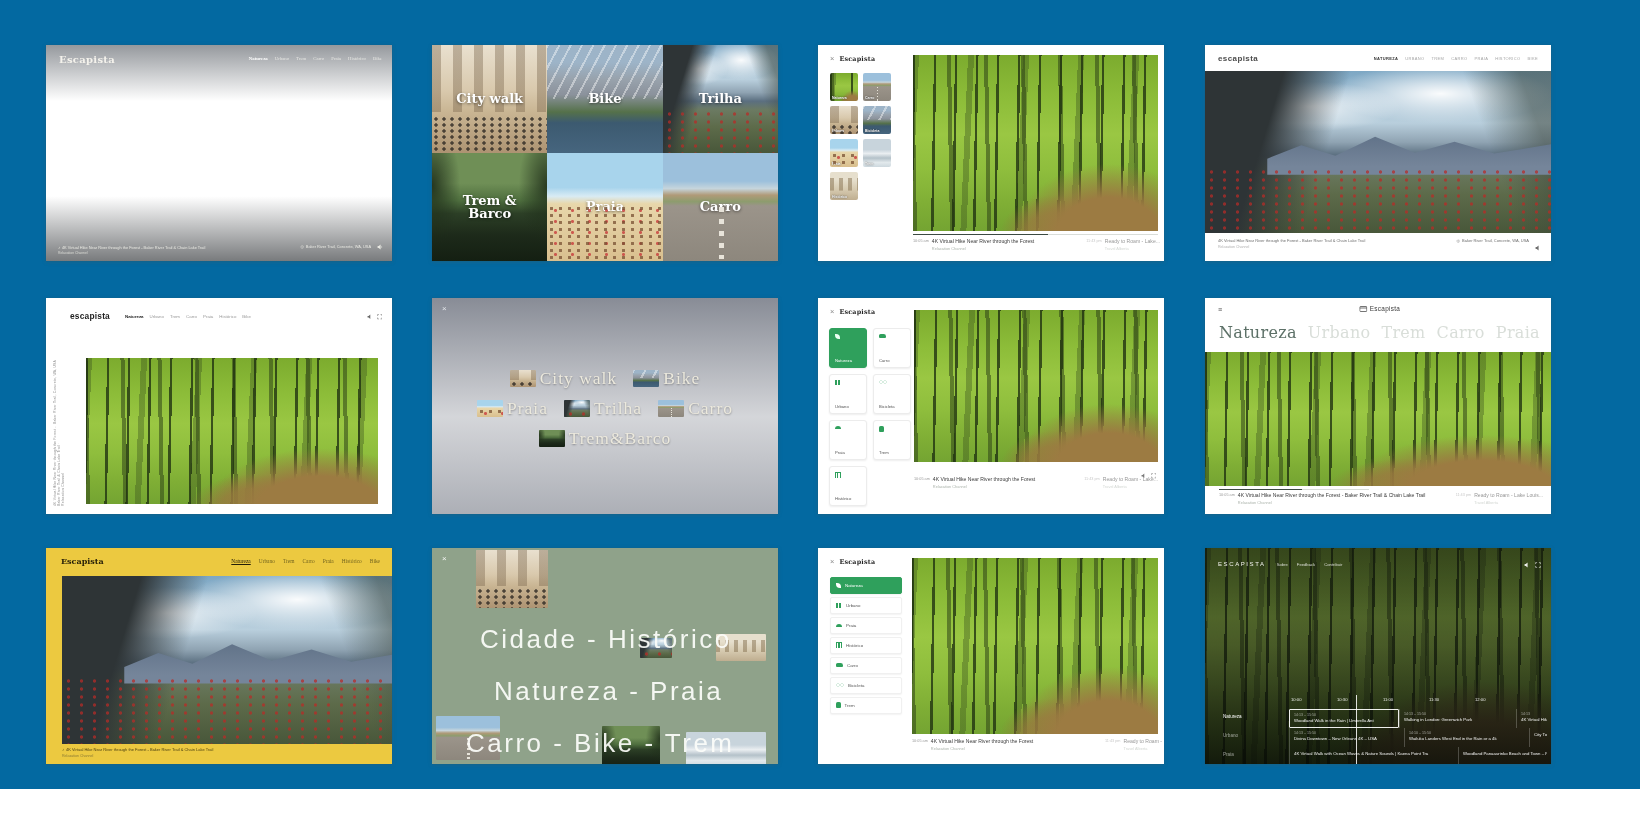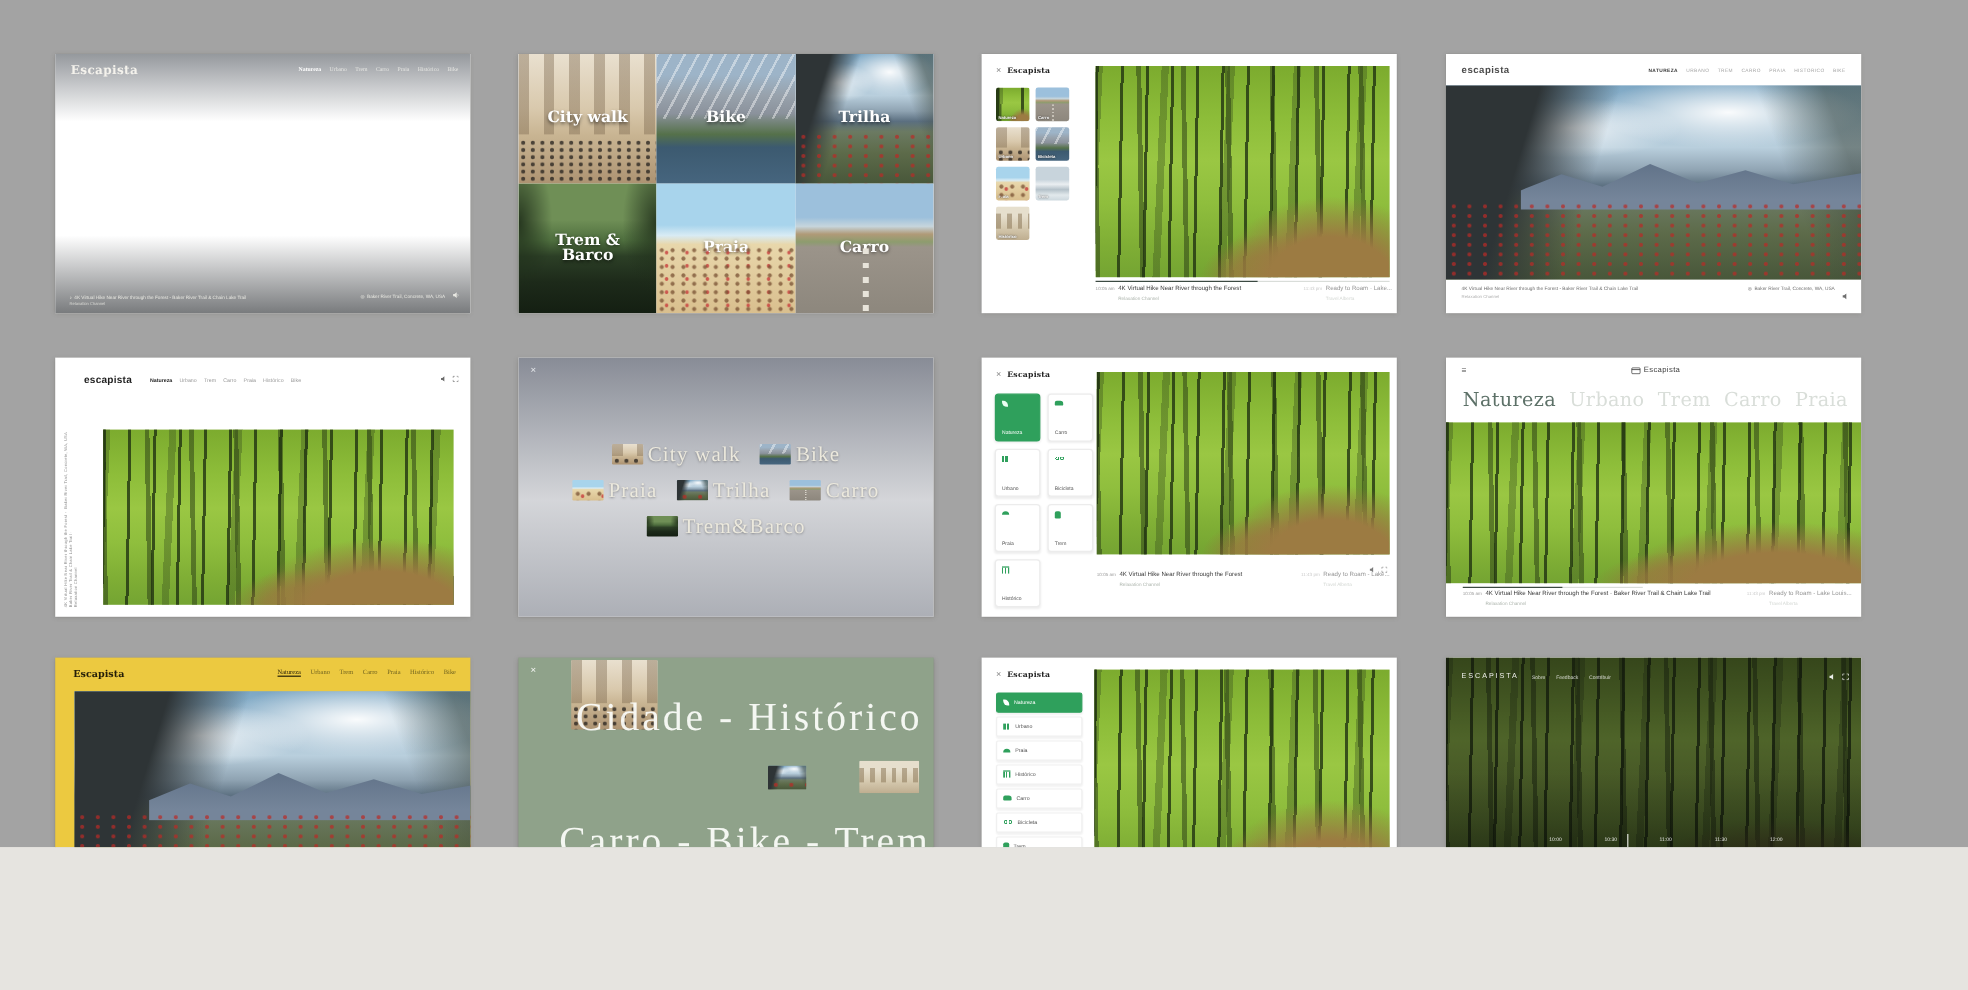--- a/index.html
+++ b/index.html
@@ -1,16 +1,16 @@
 <!DOCTYPE html>
 <html><head>
 <meta charset="utf-8">
 <style>
   html,body{margin:0;padding:0;background:#e6e4e0;}
-  .board{position:relative;width:1640px;height:706px;background:#a3a3a3;font-family:"Liberation Sans",sans-serif;overflow:hidden;}
+  .board{position:relative;width:1640px;height:825px;background:#0369a1;font-family:"Liberation Sans",sans-serif;overflow:hidden;}
   .bottom-strip{position:absolute;left:0;right:0;top:789px;height:36px;background:#ffffff;}
   .tile{position:absolute;width:346px;height:216px;background:#fff;box-shadow:0 1px 4px rgba(90,85,75,.28),0 0 1px rgba(0,0,0,.1);overflow:hidden;}
   .p11{left:46px;top:45px}.p12{left:432px;top:45px}.p13{left:818px;top:45px}.p14{left:1205px;top:45px}
   .p21{left:46px;top:298px}.p22{left:432px;top:298px}.p23{left:818px;top:298px}.p24{left:1205px;top:298px}
   .p31{left:46px;top:548px}.p32{left:432px;top:548px}.p33{left:818px;top:548px}.p34{left:1205px;top:548px}
   .fill{position:absolute;inset:0;}
   .abs{position:absolute;}
   
   .ph{overflow:hidden;}
   .ph-forest{background:
@@ -156,21 +156,21 @@
   .t9-head{position:absolute;top:8px;left:15px;right:12px;display:flex;justify-content:space-between;align-items:center;}
   .t9-logo{font-family:"DejaVu Serif",serif;font-weight:700;font-size:8px;color:#241e08;}
   .t9-nav{display:flex;gap:8px;font-family:"Liberation Serif",serif;font-size:5.4px;color:#73651f;}
   .t9-nav .on{color:#241e08;text-decoration:underline;}
   .t9-cap{position:absolute;left:16px;top:199px;color:#4a3f12;}
   .t9-cap .tt{font-size:4px;display:flex;gap:2px;align-items:center;}
   .t9-cap .ch{font-size:3.6px;color:#8a7a35;margin-top:1.5px;}
   
   .t10{background:#8fa28a;}
   .t10-x{position:absolute;left:10px;top:6px;color:#f3f5f1;font-size:8px;}
-  .t10-line{position:absolute;font-family:Liberation Serif, serif;font-size:33px;letter-spacing:2.5px;color:rgba(252,253,250,.93);white-space:nowrap;}
+  .t10-line{position:absolute;font-family:Liberation Sans, sans-serif;font-size:26px;letter-spacing:2.5px;color:rgba(252,253,250,.93);white-space:nowrap;margin-top:44px;}
   .t10-th{position:absolute;border-radius:1px;}
   
   .t12-shade{position:absolute;inset:0;background:linear-gradient(180deg,rgba(15,20,10,.4) 0%,rgba(15,20,10,.18) 32%,rgba(10,14,8,.45) 62%,rgba(6,9,5,.8) 100%);}
   .t12-head{position:absolute;top:7px;left:13px;right:10px;display:flex;align-items:center;gap:11px;color:#fff;}
   .t12-logo{font-size:6px;letter-spacing:1.6px;color:#f2f2ee;}
   .t12-nav{display:flex;gap:9px;font-size:4.2px;color:rgba(255,255,255,.78);}
   .t12-icons{margin-left:auto;display:flex;gap:5px;color:rgba(255,255,255,.9);}
   .t12-times{position:absolute;left:0;right:0;top:149px;height:8px;color:rgba(255,255,255,.88);font-size:4.2px;}
   .t12-times span{position:absolute;top:0;}
   .t12-cursor{position:absolute;left:151px;top:147px;width:1px;height:69px;background:rgba(255,255,255,.85);}
@@ -527,20 +527,21 @@
 
   <section class="tile p32 t10">
     <span class="t10-x">×</span>
     <span class="t10-th ph ph-city" style="left:44px;top:2px;width:72px;height:58px;"></span>
     <span class="t10-th ph ph-temple" style="left:284px;top:86px;width:50px;height:27px;"></span>
     <span class="t10-th ph ph-mtn" style="left:208px;top:90px;width:32px;height:20px;"></span>
     <span class="t10-th ph ph-road-day" style="left:4px;top:168px;width:64px;height:44px;"></span>
     <span class="t10-th ph ph-river" style="left:170px;top:178px;width:58px;height:42px;"></span>
     <span class="t10-th ph ph-snow" style="left:254px;top:184px;width:80px;height:34px;"></span>
     <a class="t10-line" style="left:48px;top:32px;">Cidade - Histórico</a>
+    <a class="t10-line" style="left:62px;top:84px;">Natureza - Praia</a>
     <a class="t10-line" style="left:34px;top:136px;">Carro - Bike - Trem</a>
   </section>
 
   <section class="tile p33">
     <aside style="position:absolute;left:0;top:0;bottom:0;width:94px;">
       <div class="side-head">
         <span class="xmark">×</span>
         <span class="side-logo">Escapista</span>
       </div>
       <div class="t11-list">

